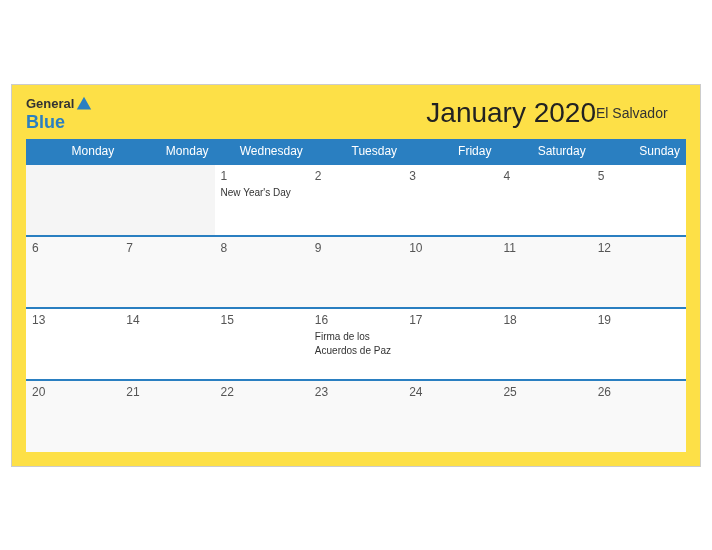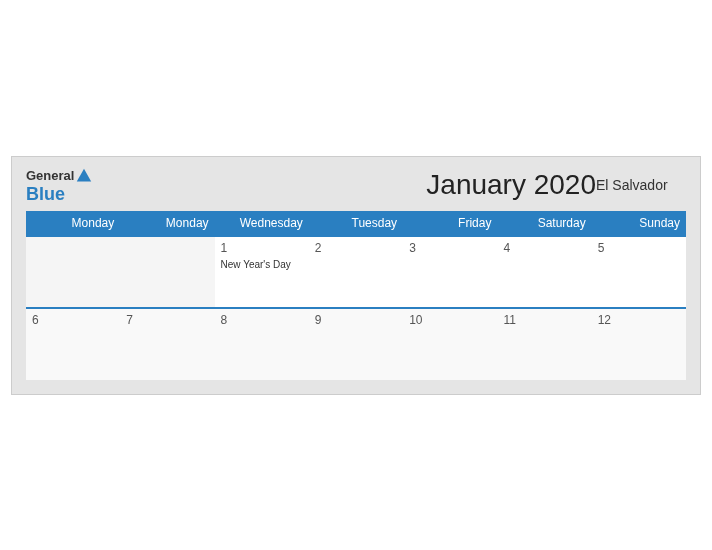--- a/index.html
+++ b/index.html
@@ -7,21 +7,21 @@
       font-family: Arial, sans-serif;
       background: #fff;
       width: 712px;
       height: 550px;
       display: flex;
       align-items: center;
       justify-content: center;
     }
     .calendar-container {
       width: 690px;
-      background: #e5e5e5;
+      background: #fde047;
       border: 1px solid #ccc;
       padding: 10px 14px 14px;
     }
     .calendar-header {
       display: flex;
       align-items: center;
       justify-content: space-between;
       margin-bottom: 8px;
     }
     .logo-text-general {
@@ -171,15 +171,59 @@
           <td>
             <span class="day-number">10</span>
           </td>
           <td>
             <span class="day-number">11</span>
           </td>
           <td>
             <span class="day-number">12</span>
           </td>
         </tr>
+        <tr>
+          <td>
+            <span class="day-number">13</span>
+          </td>
+          <td>
+            <span class="day-number">14</span>
+          </td>
+          <td>
+            <span class="day-number">15</span>
+          </td>
+          <td><span class="day-number">16</span><span class="holiday-text">Firma de los Acuerdos de Paz</span></td>
+          <td>
+            <span class="day-number">17</span>
+          </td>
+          <td>
+            <span class="day-number">18</span>
+          </td>
+          <td>
+            <span class="day-number">19</span>
+          </td>
+        </tr>
+        <tr>
+          <td>
+            <span class="day-number">20</span>
+          </td>
+          <td>
+            <span class="day-number">21</span>
+          </td>
+          <td>
+            <span class="day-number">22</span>
+          </td>
+          <td>
+            <span class="day-number">23</span>
+          </td>
+          <td>
+            <span class="day-number">24</span>
+          </td>
+          <td>
+            <span class="day-number">25</span>
+          </td>
+          <td>
+            <span class="day-number">26</span>
+          </td>
+        </tr>
       </tbody>
   </table>
 </div>
 
 </body></html>

